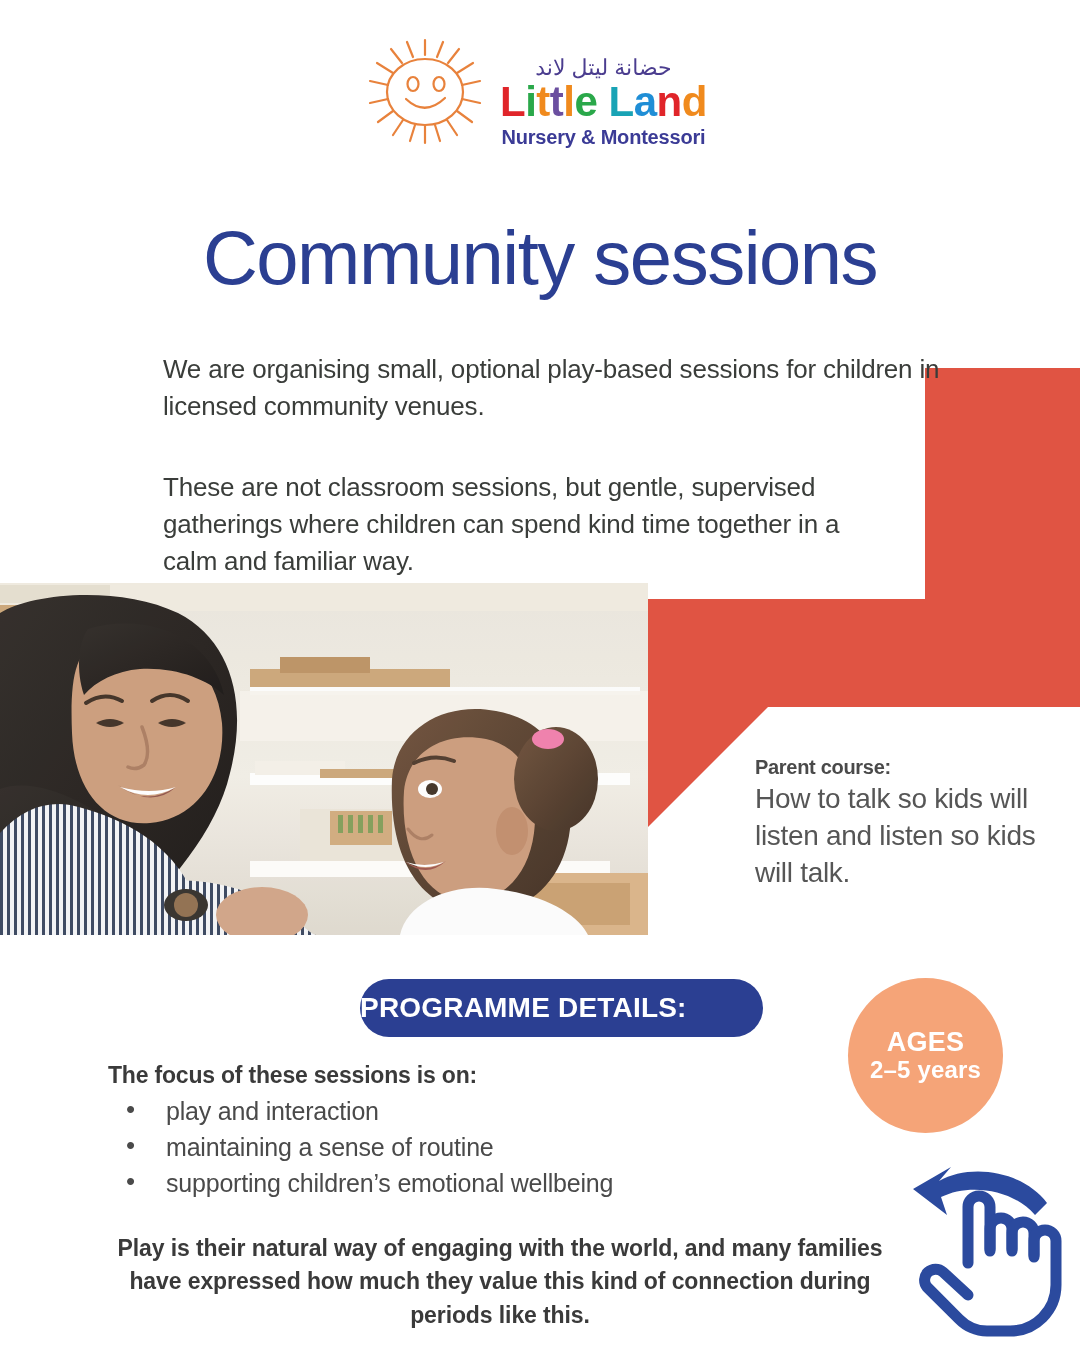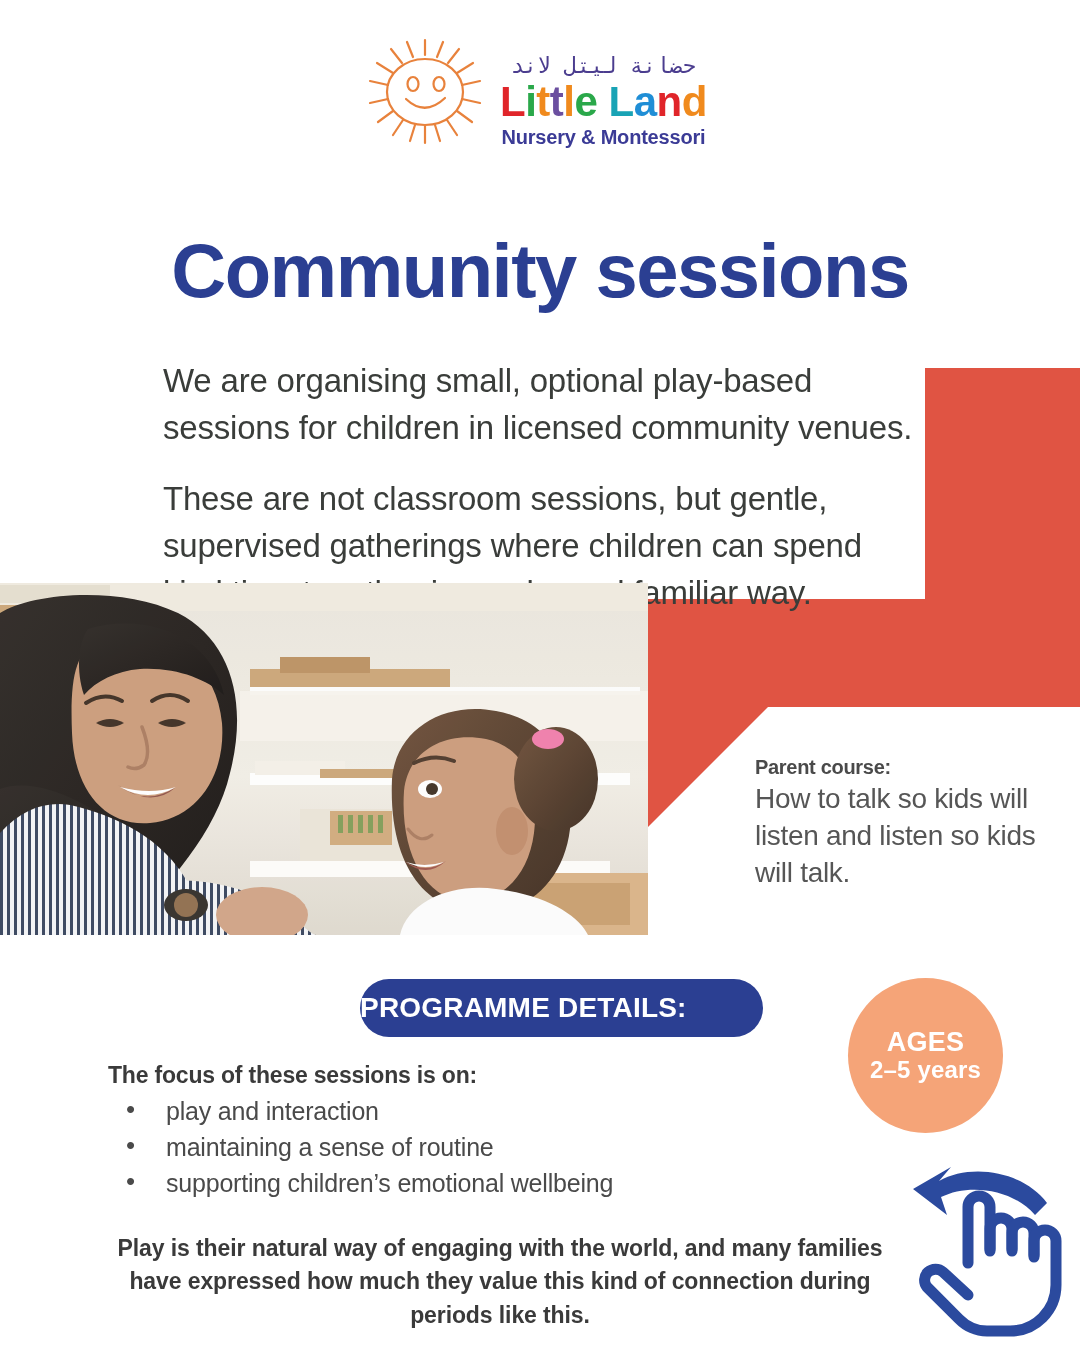--- a/index.html
+++ b/index.html
@@ -9,31 +9,31 @@
     font-family:"Liberation Sans", sans-serif;
     overflow:hidden;
     position:relative;
   }
   .poster{position:relative;width:1080px;height:1350px;background:#fff;overflow:hidden;}
 
   
   .logo{position:absolute;left:360px;top:34px;width:370px;height:115px;display:flex;align-items:center;gap:10px;}
   .sun{position:relative;width:130px;height:110px;flex:0 0 130px;}
   .logo-text{display:flex;flex-direction:column;align-items:center;gap:1px;padding-top:2px;}
-  .arabic{font-family:Liberation Mono, monospace;font-size:22px;color:#4b3d8f;letter-spacing:0px;line-height:1;direction:rtl;font-weight:400;margin-top:20px;}
+  .arabic{font-family:Liberation Sans, sans-serif;font-size:22px;color:#4b3d8f;letter-spacing:0px;line-height:1;direction:rtl;font-weight:400;margin-top:20px;}
   .littleland{font-size:42px;font-weight:bold;letter-spacing:-0.5px;line-height:1.05;white-space:nowrap;}
   .littleland span{display:inline-block;}
   .nursery{font-size:20px;font-weight:bold;color:#3b3b96;letter-spacing:-0.2px;line-height:1.1;white-space:nowrap;}
 
   
-  .title{position:absolute;left:0;top:182px;width:1080px;text-align:center;
-         font-size:76px;font-weight:bold;color:#2b3f92;letter-spacing:-1.5px;line-height:1;}
-
-  
-  .para{position:absolute;left:163px;color:#3a3d3a;font-size:33px;line-height:1.42;letter-spacing:-0.2px;font-weight:400;}
+  .title{position:absolute;left:0;top:169px;width:1080px;text-align:center;
+         font-size:76px;font-weight:normal;color:#2b3f92;letter-spacing:-1.5px;line-height:1;}
+
+  
+  .para{position:absolute;left:163px;color:#3a3d3a;font-size:26px;line-height:1.42;letter-spacing:-0.2px;font-weight:400;}
   .para1{top:325px;width:780px;}
   .para2{top:443px;width:700px;}
 
   
   .red-top{position:absolute;left:925px;top:368px;width:155px;height:232px;background:#e05443;}
   .red-bar{position:absolute;left:648px;top:599px;width:432px;height:108px;background:#e05443;}
   .red-tri{position:absolute;left:648px;top:707px;width:120px;height:120px;background:#e05443;
            clip-path:polygon(0 0,100% 0,0 100%);}
   .free-ribbon{position:absolute;left:648px;top:700px;width:135px;height:135px;overflow:hidden;pointer-events:none;}
   .free-ribbon .free-text{position:absolute;left:-6px;top:58px;width:150px;text-align:center;

